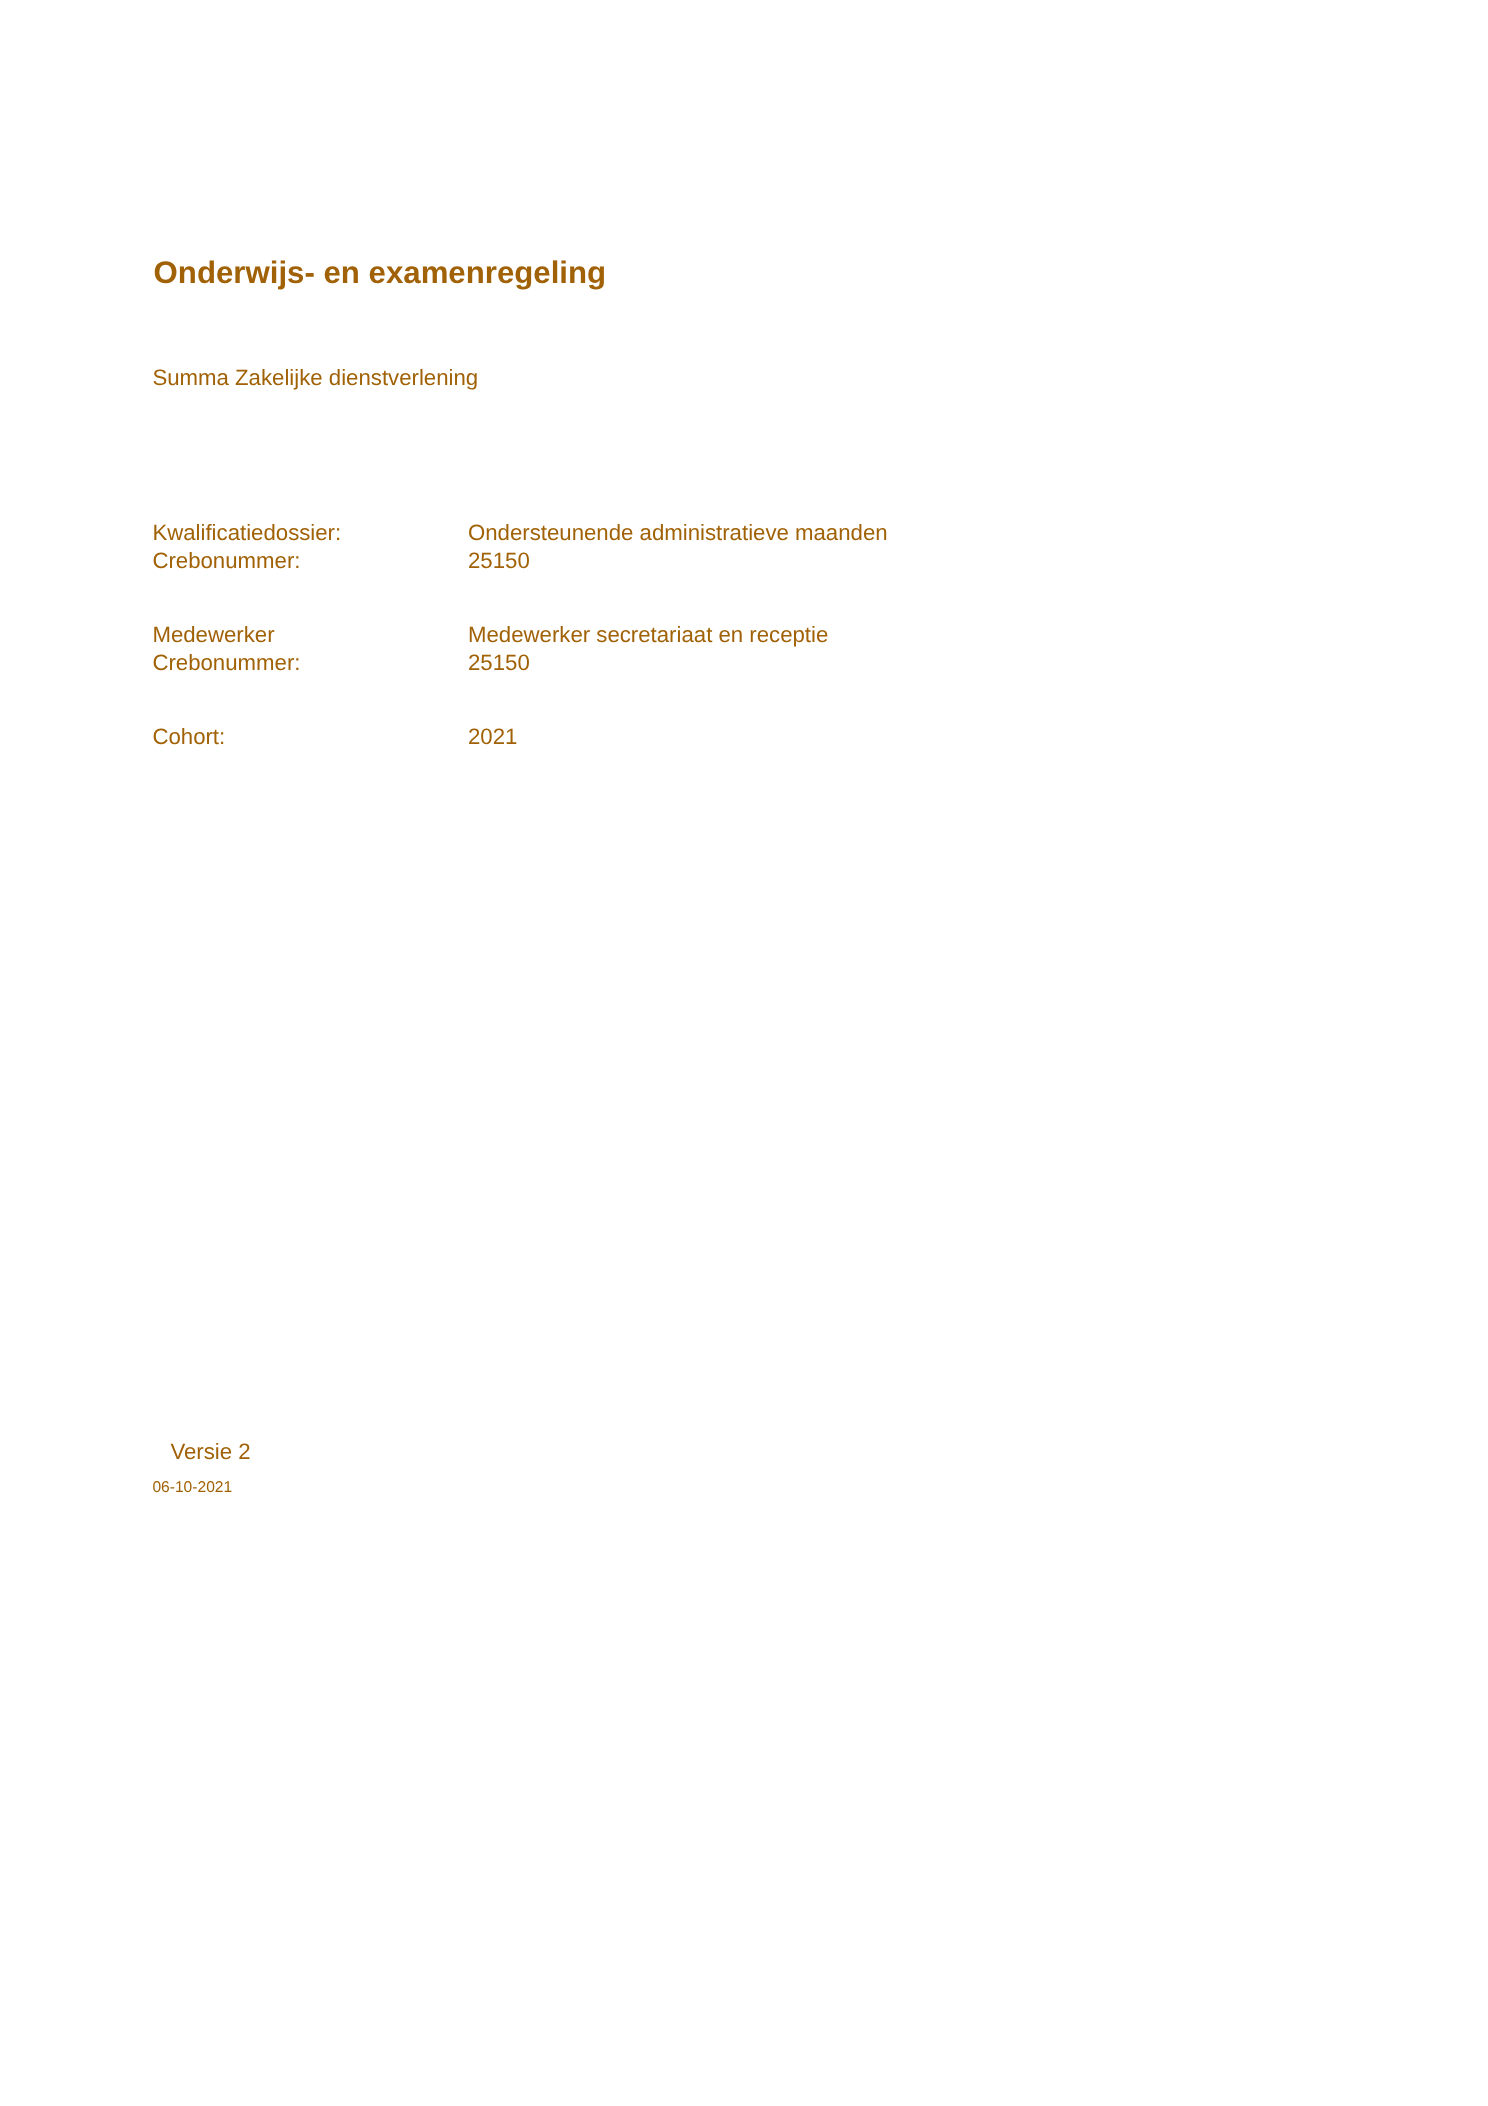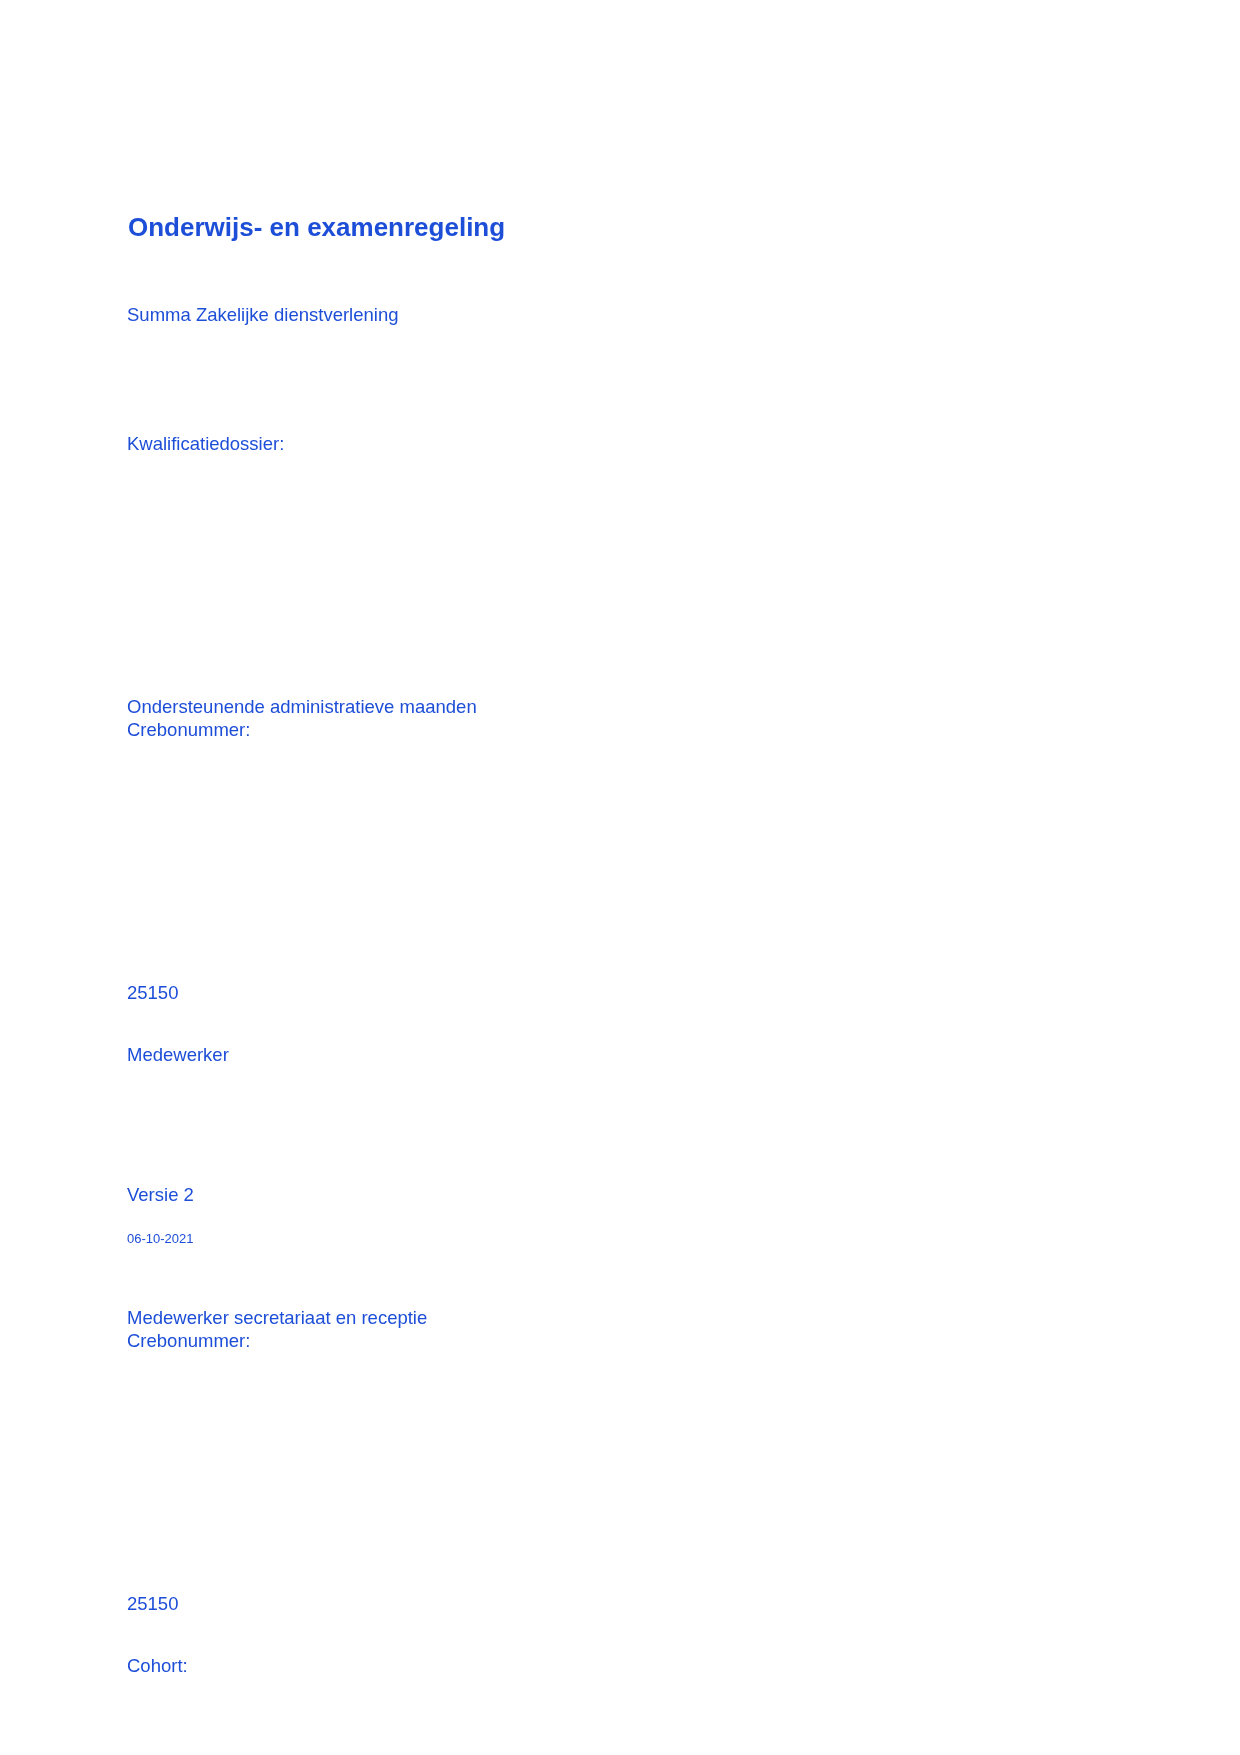--- a/index.html
+++ b/index.html
@@ -6,21 +6,21 @@
     margin: 0;
     padding: 0;
     background: #ffffff;
   }
   .page {
     position: relative;
     width: 1240px;
     height: 1755px;
     background: #ffffff;
     font-family: "Liberation Sans", sans-serif;
-    color: #1d4ed8;
+    color: #a16207;
     overflow: hidden;
   }
   .doc-title {
     position: absolute;
     left: 128px;
     top: 213px;
     margin: 0;
     font-size: 26px;
     font-weight: 700;
     line-height: 1.15;
@@ -42,34 +42,33 @@
     top: 432px;
     font-size: 18.5px;
     line-height: 23px;
   }
   .info-group {
     margin: 0 0 39px 0;
   }
   .info-row {
     display: flex;
     align-items: baseline;
-    flex-direction: column;
   }
   .info-label {
     flex: 0 0 263px;
     white-space: nowrap;
   }
   .info-value {
     white-space: nowrap;
   }
   .version-line {
     position: absolute;
     left: 127px;
     top: 1183px;
-    margin: 0;
+    margin: 15px;
     font-size: 18.5px;
     line-height: 23px;
     white-space: nowrap;
   }
   .date-line {
     position: absolute;
     left: 127px;
     top: 1227px;
     margin: 0;
     font-size: 13px;

